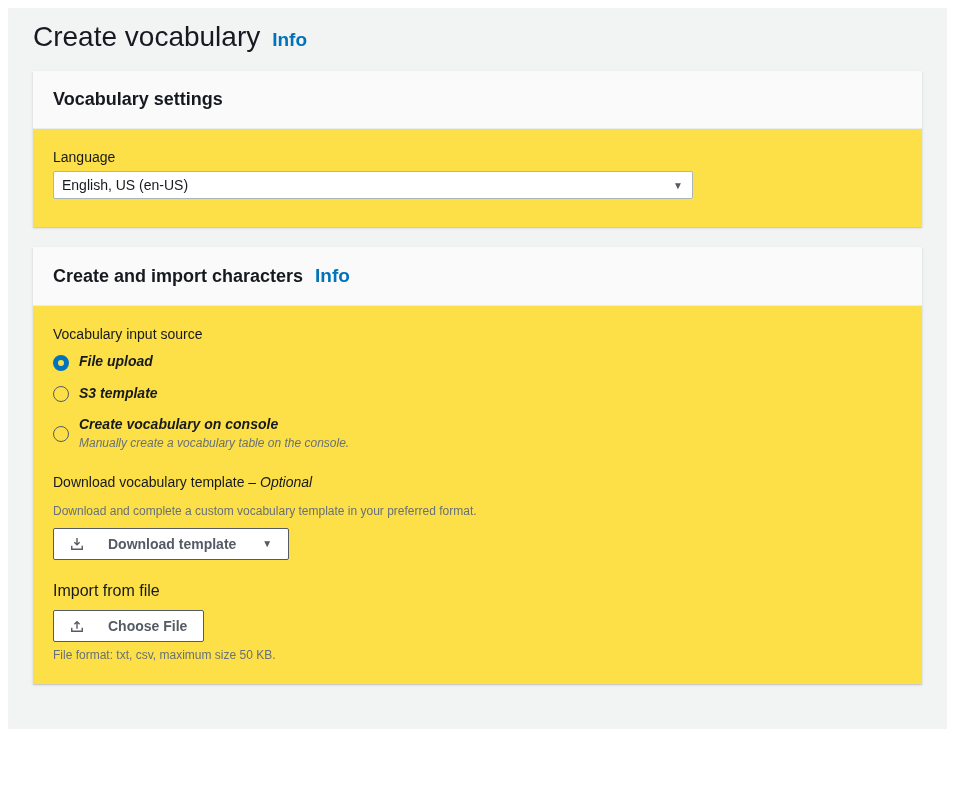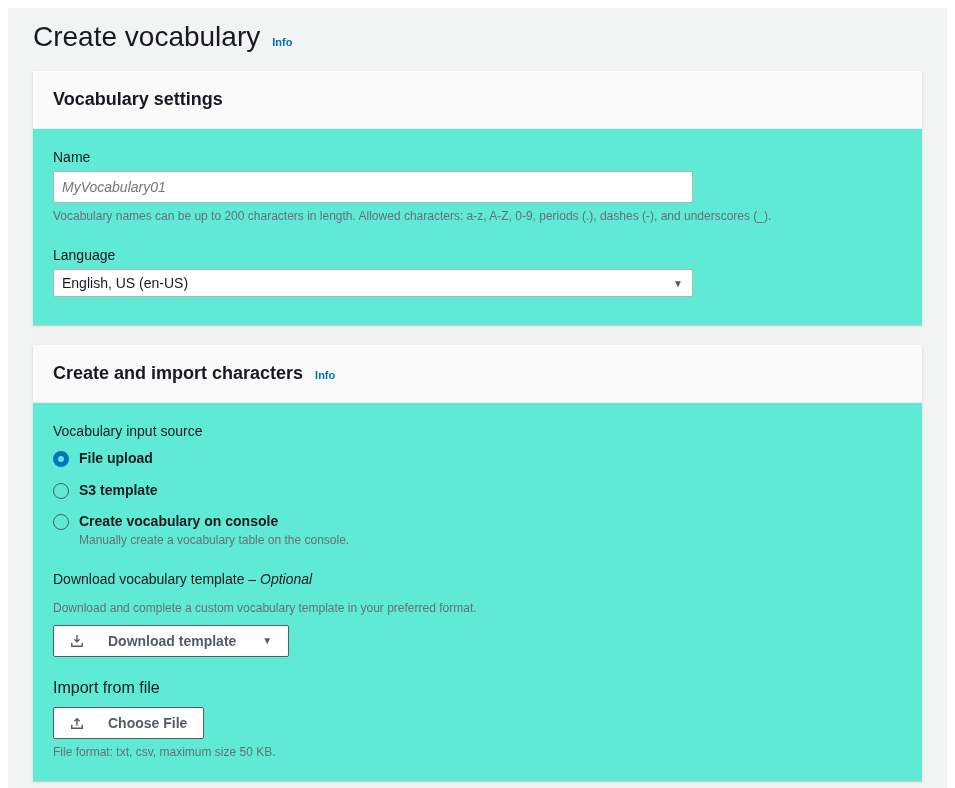--- a/index.html
+++ b/index.html
@@ -21,26 +21,26 @@
     gap: 12px;
     padding: 12px 24px 18px 24px;
   }
   .page-title {
     font-size: 28px;
     font-weight: 400;
     color: #16191f;
   }
   .info-link {
     color: #0073bb;
-    font-size: 11px;
+    font-size: 19px;
     font-weight: 700;
     cursor: pointer;
   }
   .panel {
-    background: #5eead4;
+    background: #fde047;
     margin: 0 24px 20px 24px;
     box-shadow: 0 1px 1px rgba(0,0,0,0.1), 0 1px 3px rgba(0,0,0,0.1);
   }
   .panel-header {
     background: #fafafa;
     border-bottom: 1px solid #eaeded;
     padding: 18px 20px;
     display: flex;
     align-items: baseline;
     gap: 12px;
@@ -103,23 +103,24 @@
     right: 10px;
     top: 50%;
     transform: translateY(-50%);
     pointer-events: none;
     font-size: 10px;
     color: #545b64;
   }
   .radio-group { margin-bottom: 22px; }
   .radio-row {
     display: flex;
-    align-items: flex-start;
+    align-items: center;
     gap: 10px;
     margin-bottom: 12px;
+    font-style: italic;
   }
   .radio-outer {
     width: 16px;
     height: 16px;
     border: 1px solid #545b64;
     border-radius: 50%;
     margin-top: 2px;
     flex-shrink: 0;
     display: flex;
     align-items: center;
@@ -173,25 +174,20 @@
   <div class="page-header">
     <h1 class="page-title">Create vocabulary</h1>
     <span class="info-link">Info</span>
   </div>
 
   <div class="panel">
     <div class="panel-header">
       <h2 class="panel-title">Vocabulary settings</h2>
     </div>
     <div class="panel-body">
-      <div class="field">
-        <label class="field-label">Name</label>
-        <input type="text" class="text-input" placeholder="MyVocabulary01" style="">
-        <div class="hint">Vocabulary names can be up to 200 characters in length. Allowed characters: a-z, A-Z, 0-9, periods (.), dashes (-), and underscores (_).</div>
-      </div>
       <div class="field">
         <label class="field-label">Language</label>
         <div class="select-wrap">
           <div class="select">
             <span>English, US (en-US)</span>
           </div>
           <span class="select-caret">▼</span>
         </div>
       </div>
     </div>

